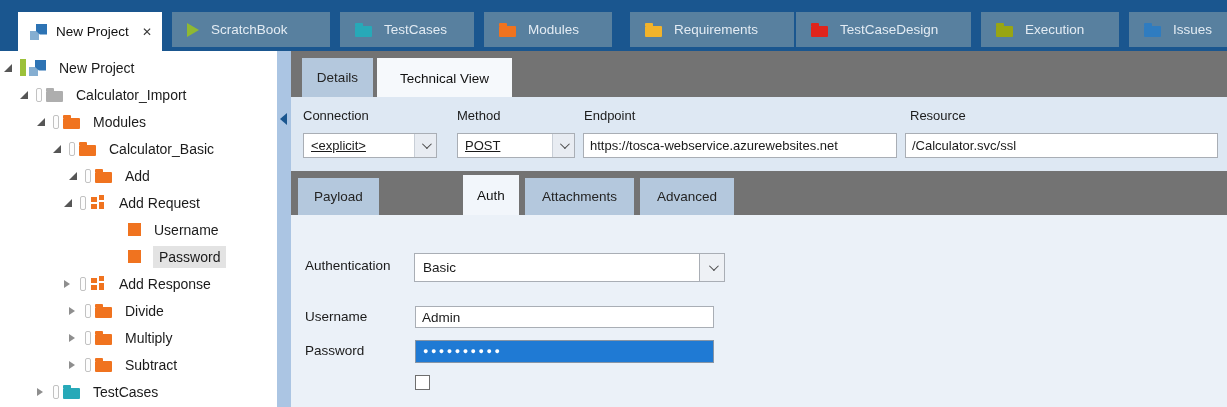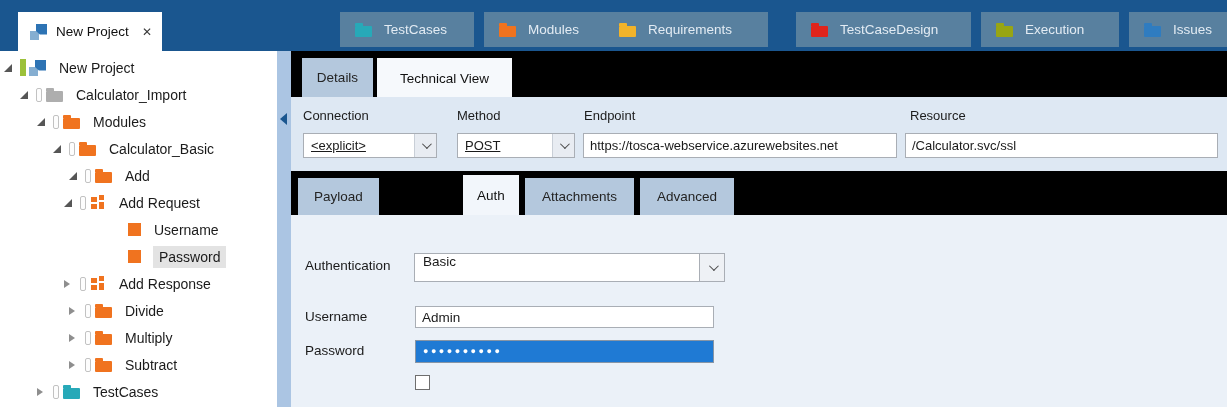--- a/index.html
+++ b/index.html
@@ -43,21 +43,21 @@
   .lvl0 { padding-left:4px; } .lvl1 { padding-left:20px; } .lvl2 { padding-left:37px; }
   .lvl3 { padding-left:53px; } .lvl4 { padding-left:69px; } .lvl5 { padding-left:64px; }
   .lvl6 { padding-left:128px; }
 
   
   .splitter { position:absolute; left:277px; top:51px; width:14px; height:356px; background:#abc5e3; }
   .collapse-arrow { position:absolute; left:3px; top:62px; width:0; height:0;
                     border-right:7px solid #1a568f; border-top:6px solid transparent; border-bottom:6px solid transparent; }
 
   
-  .main { position:absolute; left:291px; top:51px; width:936px; height:356px; background:#000000; }
+  .main { position:absolute; left:291px; top:51px; width:936px; height:356px; background:#737373; }
   .vtab { position:absolute; top:7px; height:39px; display:flex; align-items:center; justify-content:center;
           font-size:13.5px; color:#242424; }
   .vtab-details { left:11px; width:71px; background:#b4c8dd; }
   .vtab-tech { left:86px; width:135px; height:40px; background:#f6f9fc; color:#111; }
 
   .fieldrow { position:absolute; left:0; top:46px; width:936px; height:74px; background:#dee8f3; }
   .flabel { position:absolute; top:11px; font-size:13px; color:#1c1c1c; white-space:nowrap; }
   .dd { position:absolute; top:36px; height:25px; background:#fff; border:1px solid #a9aeb5; display:flex; align-items:center; }
   .dd .ddtext { flex:1; font-size:13px; color:#1a1a1a; padding-left:7px; white-space:nowrap; overflow:hidden;text-decoration:underline; }
   .dd .ddarrow { width:22px; align-self:stretch; background:#e8ecf2; border-left:1px solid #c9cfd7;
@@ -67,21 +67,21 @@
   .tinput { position:absolute; top:36px; height:25px; border:1px solid #a9aeb5; background:#fff;
             font-family:"Liberation Sans", sans-serif; font-size:13px; color:#1a1a1a; padding:0 6px; }
 
   .subtab { position:absolute; top:127px; height:37px; background:#b4c8dd; display:flex; align-items:center;
             justify-content:center; font-size:13.5px; color:#242424; }
   .subtab.active { top:124px; height:40px; background:#f2f6fb; color:#111; }
 
   .authpane { position:absolute; left:0; top:164px; width:936px; height:192px; background:#ebf1f8; }
   .alabel { position:absolute; left:14px; font-size:13.5px; color:#1a1a1a; white-space:nowrap; }
   .combobox { position:absolute; left:123px; top:38px; width:311px; height:29px; background:#fff;
-              border:1px solid #a9aeb5; display:flex; }
+              border:1px solid #a9aeb5; display:flex; align-items:center; }
   .combobox .ddtext { flex:1; font-size:13.5px; color:#1a1a1a; padding-left:8px; }
   .combobox .ddarrow { width:25px; align-self:stretch; background:#eef1f5; border-left:1px solid #a9aeb5;
                        display:flex; align-items:center; justify-content:center; }
   .ainput { position:absolute; left:124px; width:299px; height:22px; border:1px solid #a9aeb5; background:#fff;
             font-family:"Liberation Sans", sans-serif; font-size:13.5px; color:#1a1a1a; padding:0 6px; }
   .passfield { position:absolute; left:124px; top:125px; width:299px; height:23px; background:#1f7ad4;
                border:1px solid #8795a5; display:flex; align-items:center; padding-left:7px; }
   .passdots { font-size:9px; letter-spacing:2.5px; color:#ffffff; line-height:1; }
   .checkbox { position:absolute; left:124px; top:160px; width:15px; height:15px; background:#fff; border:1px solid #6e6e6e; }
   .cblabel { position:absolute; left:150px; top:160px; font-size:13.5px; color:#1a1a1a;margin-top:40px; }
@@ -94,29 +94,33 @@
   <div class="topbar">
     <div class="ptab">
       <span class="tlogo">
           <span class="sq1"></span>
           <span class="sq2"></span>
         </span>
       <span class="plabel">New Project</span>
       <span class="close">✕</span>
     </div>
 
+    <div class="wtab" style="left:172px;width:158px;">
+      <span class="play"></span>
+      <span class="wlabel">ScratchBook</span>
+    </div>
     <div class="wtab" style="left:340px;width:134px;">
       <span class="folder" style="background:#27a9b8;"></span>
       <span class="wlabel">TestCases</span>
     </div>
     <div class="wtab" style="left:484px;width:128px;">
       <span class="folder" style="background:#f0731f;"></span>
       <span class="wlabel">Modules</span>
     </div>
-    <div class="wtab" style="left:604px;width:164px;">
+    <div class="wtab" style="left:630px;width:164px;">
       <span class="folder" style="background:#f2b32a;"></span>
       <span class="wlabel">Requirements</span>
     </div>
     <div class="wtab" style="left:796px;width:175px;">
       <span class="folder" style="background:#e0241c;"></span>
       <span class="wlabel">TestCaseDesign</span>
     </div>
     <div class="wtab" style="left:1129px;width:98px;">
       <span class="folder" style="background:#2f7cc0;"></span>
       <span class="wlabel">Issues</span>

